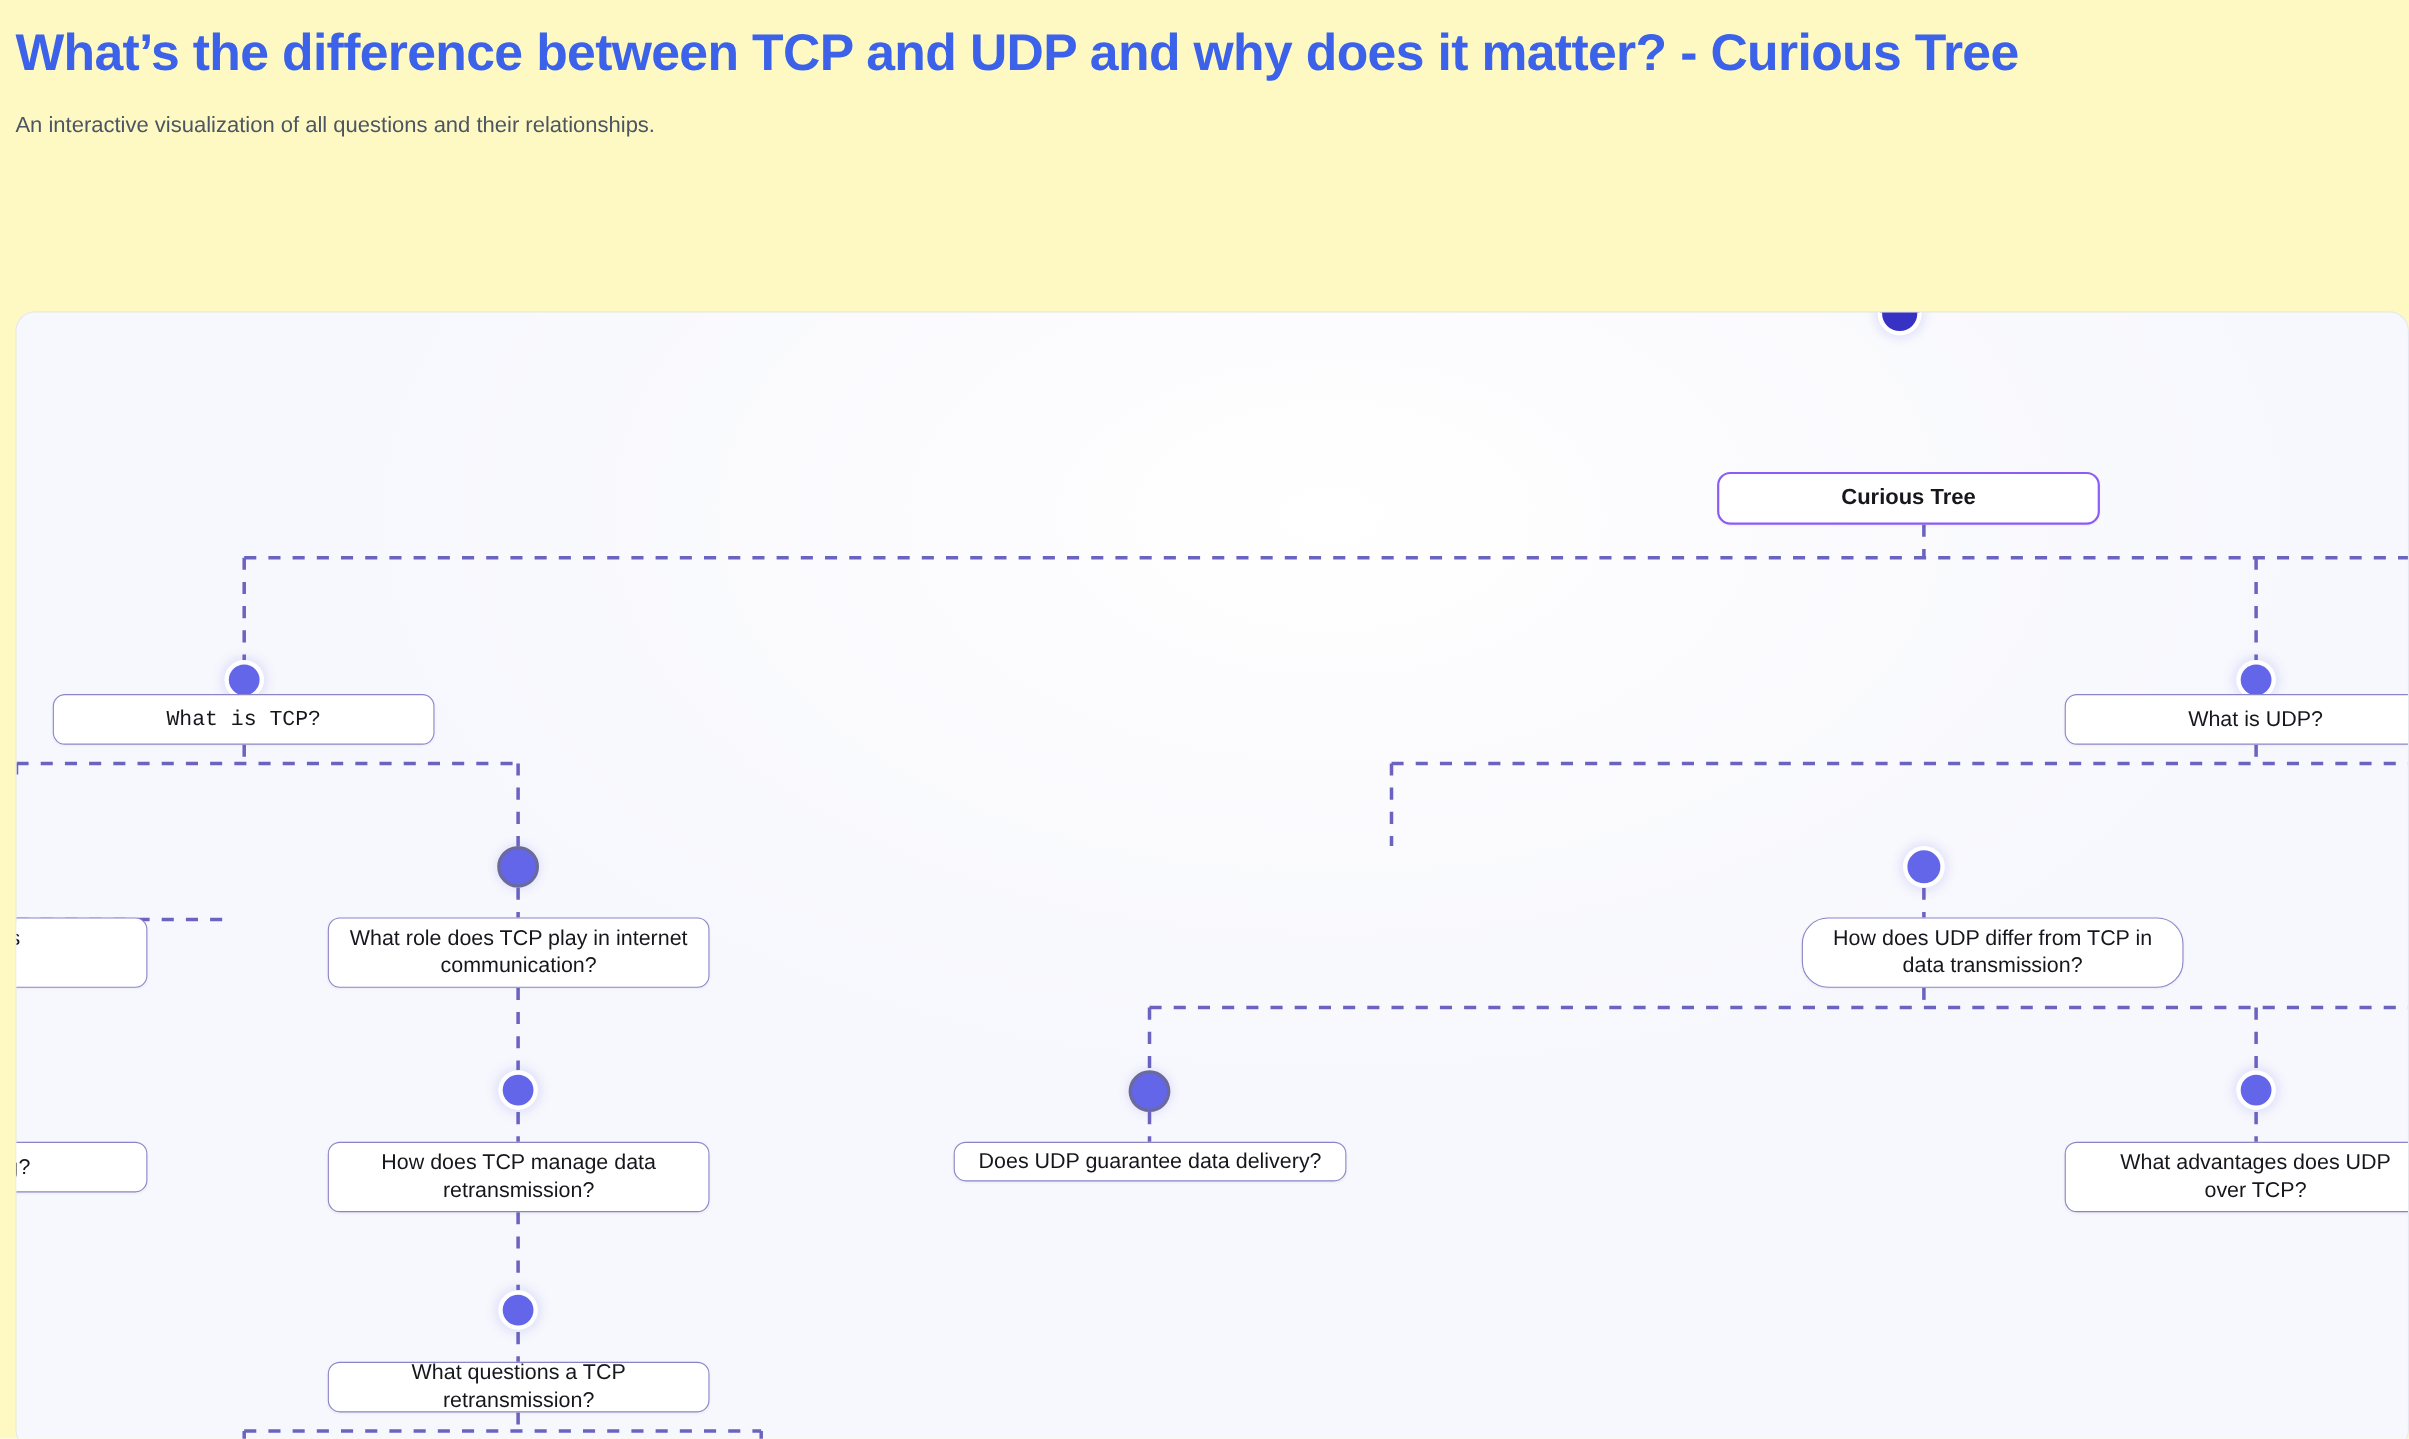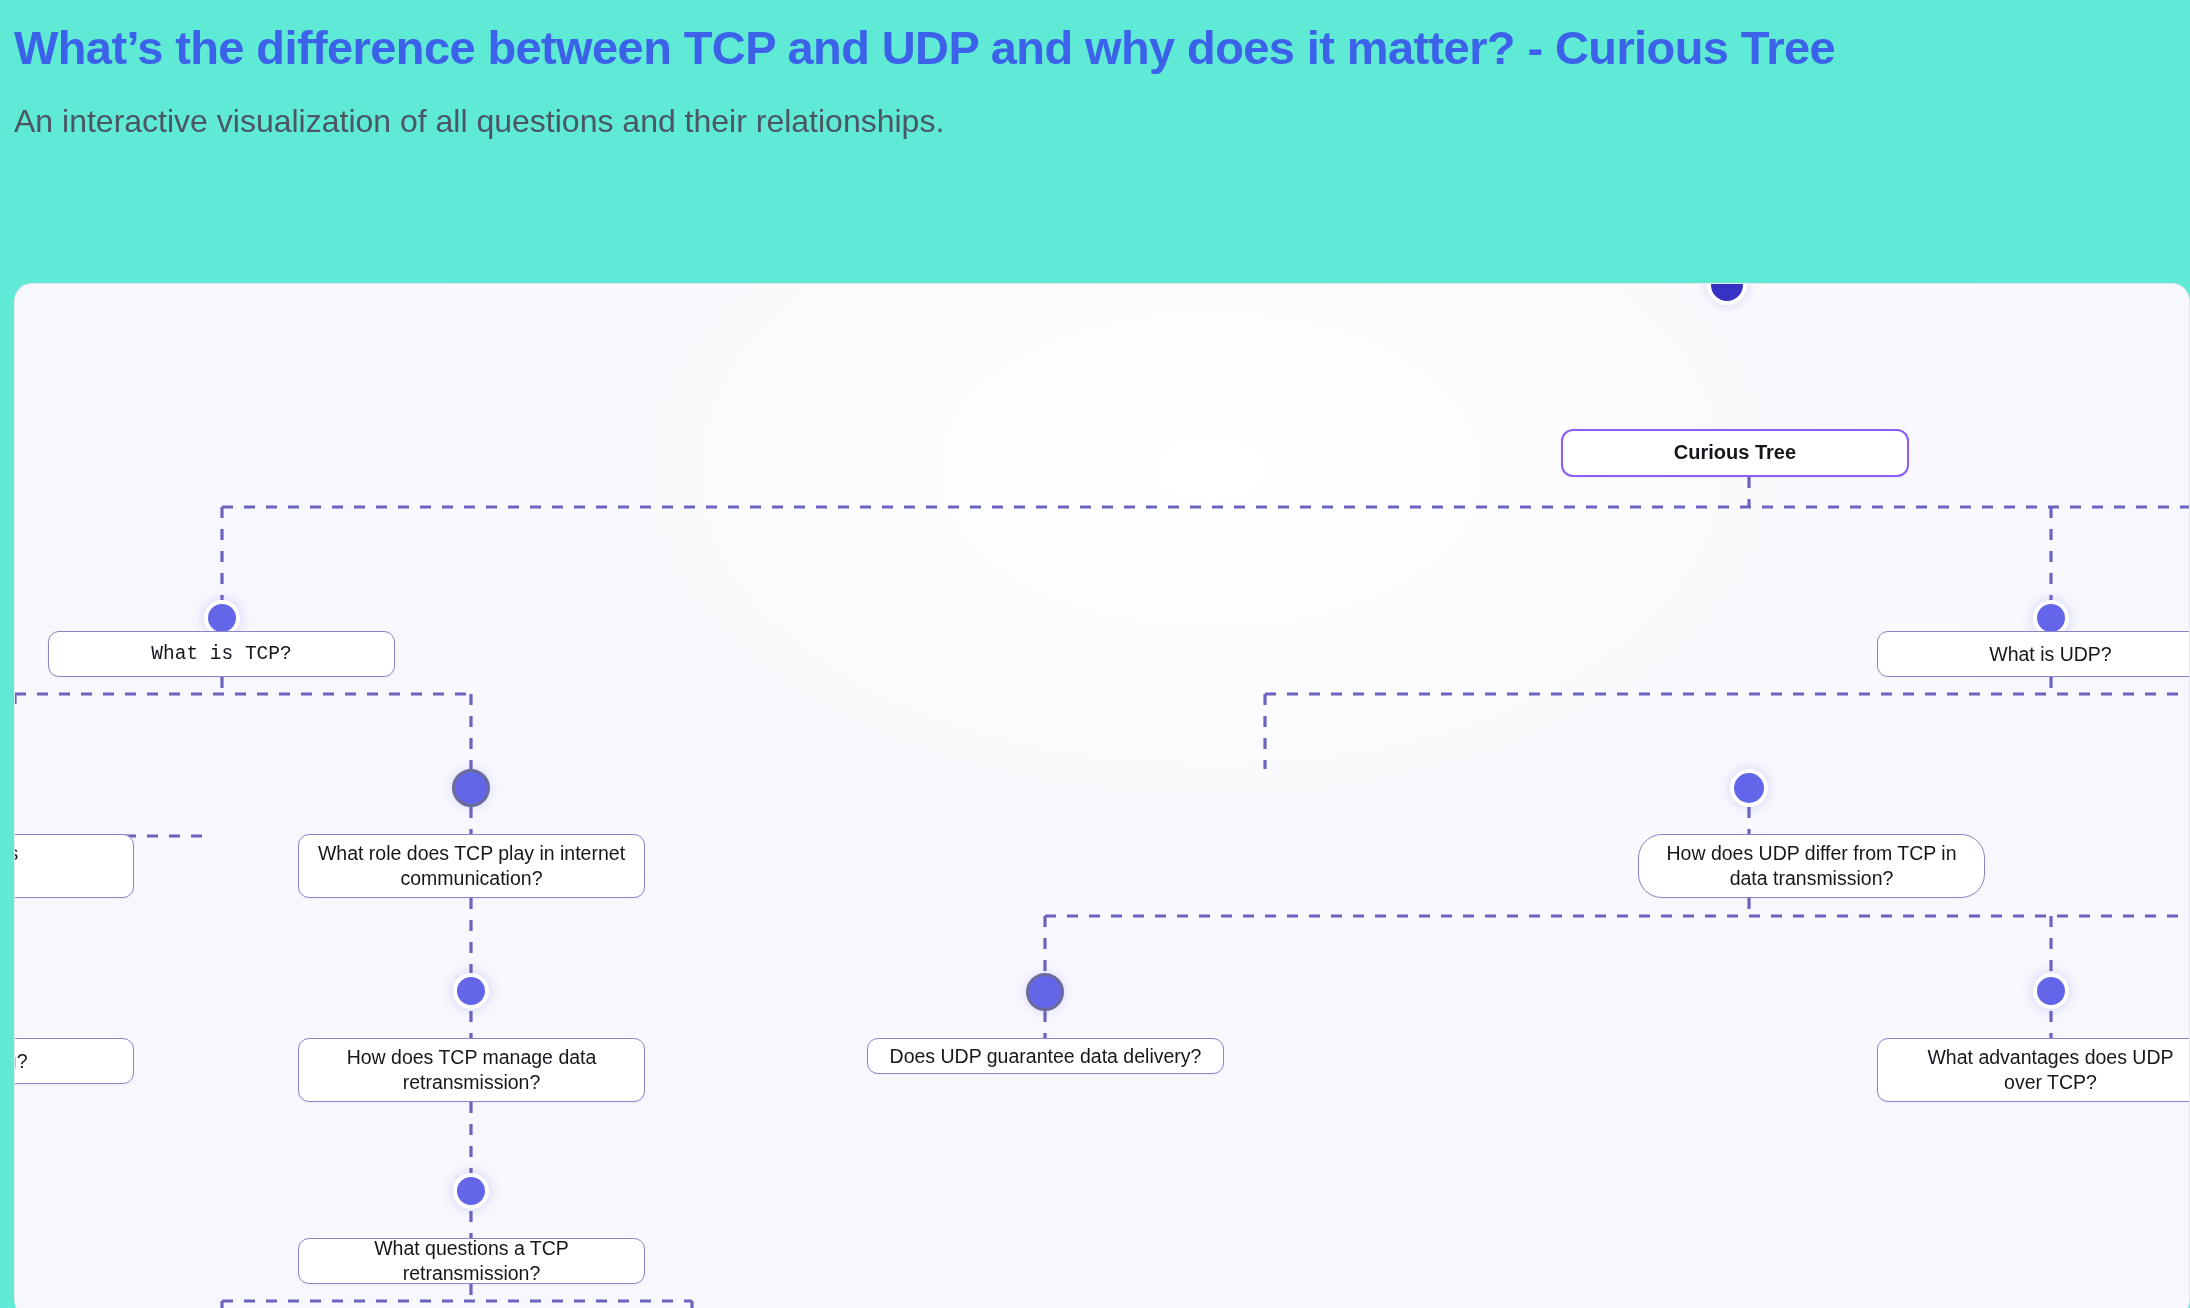--- a/index.html
+++ b/index.html
@@ -12,21 +12,21 @@
     height: 1308px;
     overflow: hidden;
     font-family: "Liberation Sans", sans-serif;
     -webkit-font-smoothing: antialiased;
   }
 
   .page {
     position: relative;
     width: 2190px;
     height: 1308px;
-    background: #5eead4;
+    background: #fef9c3;
     box-sizing: border-box;
   }
 
   
   .header {
     position: absolute;
     left: 0;
     top: 0;
     width: 2190px;
     padding: 22px 14px 0 14px;
@@ -36,21 +36,21 @@
     margin: 0;
     font-size: 47px;
     line-height: 1.12;
     font-weight: bold;
     letter-spacing: -0.6px;
     color: #3b62e8;
     max-width: 1990px;
   }
   .page-subtitle {
     margin: 26px 0 0 0;
-    font-size: 32px;
+    font-size: 20px;
     line-height: 1.3;
     font-weight: normal;
     color: #4b5563;
   }
 
   
   .canvas {
     position: absolute;
     left: 14px;
     top: 283px;

